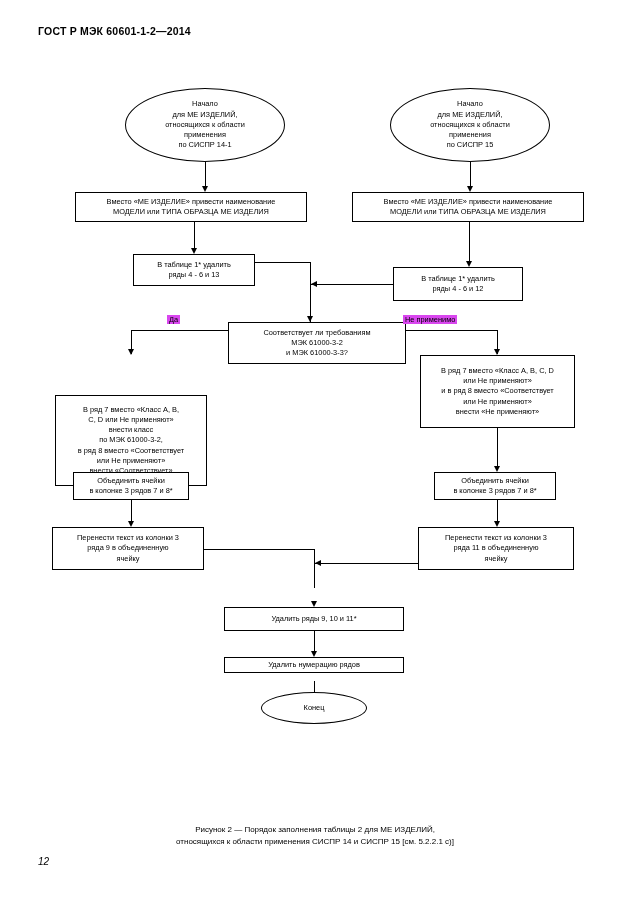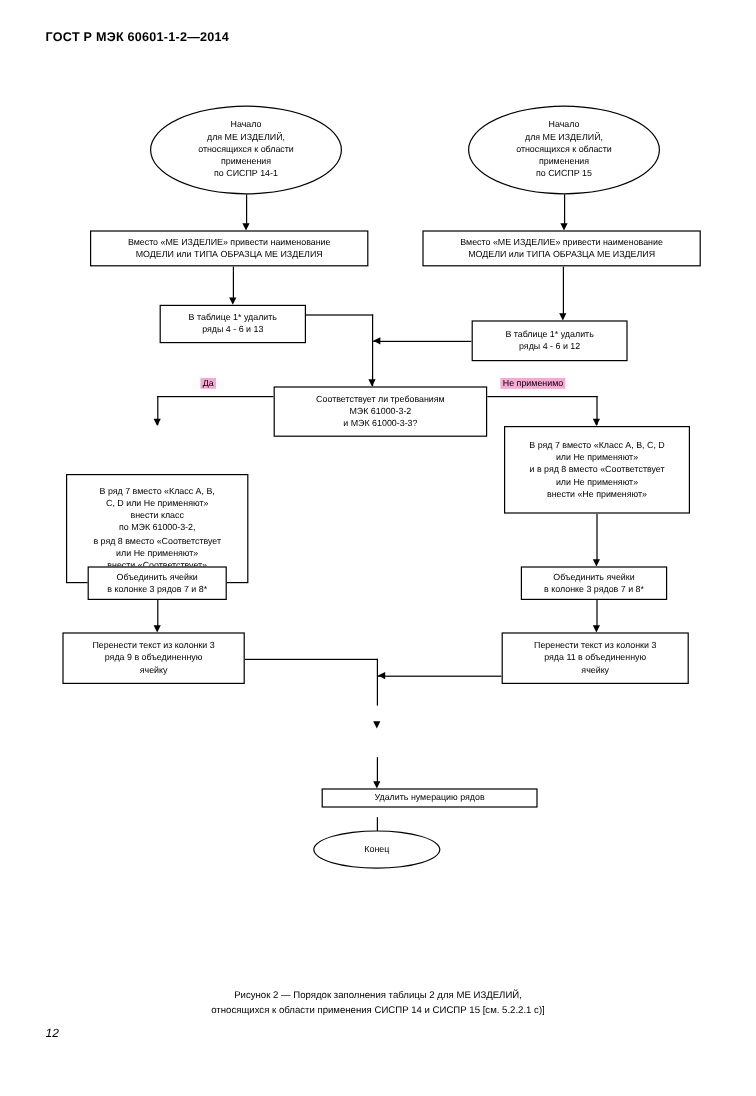--- a/index.html
+++ b/index.html
@@ -77,21 +77,21 @@
     border-top: 3.5px solid transparent;
     border-bottom: 3.5px solid transparent;
     border-right: 6px solid #000000;
     z-index: 2;
   }
   .branch-label {
     position: absolute;
     font-size: 7.4px;
     white-space: nowrap;
     z-index: 4;
-    background: #f9a8d4;
+    background: #d946ef;
     padding: 0 2px;
     text-align: right;
   }
 
   
   .footnote {
     position: absolute;
     left: 408px;
     top: 742px;
     width: 180px;
@@ -192,21 +192,21 @@
 
   <div class="node" style="left:228px; top:322px; width:178px; height:42px; font-size:7.4px;">
     <span>
       <span>Соответствует ли требованиям</span>
       <span>МЭК 61000-3-2</span>
       <span>и МЭК 61000-3-3?</span>
     </span>
   </div>
 
   <div class="branch-label" style="left:167px; top:315px;">Да</div>
-  <div class="branch-label" style="left:417px; top:315px;">Не применимо</div>
+  <div class="branch-label" style="left:403px; top:315px;">Не применимо</div>
 
   <div class="line h" style="left:131px; top:330px; width:97px;"></div>
   <div class="line v" style="left:131px; top:330px; height:24px;"></div>
   <div class="arrow-down" style="left:127.5px; top:349px;"></div>
 
   <div class="line h" style="left:406px; top:330px; width:92px;"></div>
   <div class="line v" style="left:497px; top:330px; height:24px;"></div>
   <div class="arrow-down" style="left:493.5px; top:349px;"></div>
 
   <div class="node" style="left:55px; top:355px; width:152px; height:91px;margin-top:40px;">
@@ -274,25 +274,28 @@
   </div>
 
   <div class="line h" style="left:204px; top:549px; width:111px;"></div>
   <div class="line v" style="left:314px; top:549px; height:39px;"></div>
 
   <div class="line h" style="left:315px; top:563px; width:103px;"></div>
   <div class="arrow-left" style="left:315px; top:559.5px;"></div>
 
   <div class="arrow-down" style="left:310.5px; top:601px;"></div>
 
+  <div class="node" style="left:224px; top:607px; width:180px; height:24px;">
+    <span>Удалить ряды 9, 10 и 11*</span>
+  </div>
 
   <div class="line v" style="left:314px; top:631px; height:22px;"></div>
   <div class="arrow-down" style="left:310.5px; top:651px;"></div>
 
-  <div class="node" style="left:224px; top:657px; width:180px; height:16px;margin-left:44px;">
+  <div class="node" style="left:224px; top:657px; width:180px; height:16px;">
     <span>Удалить нумерацию рядов</span>
   </div>
 
   <div class="line v" style="left:314px; top:681px; height:22px;"></div>
   <div class="arrow-down" style="left:310.5px; top:701px;"></div>
 
   <div class="node ellipse" style="left:261px; top:692px; width:106px; height:32px;">
     <span>Конец</span>
   </div>
 

